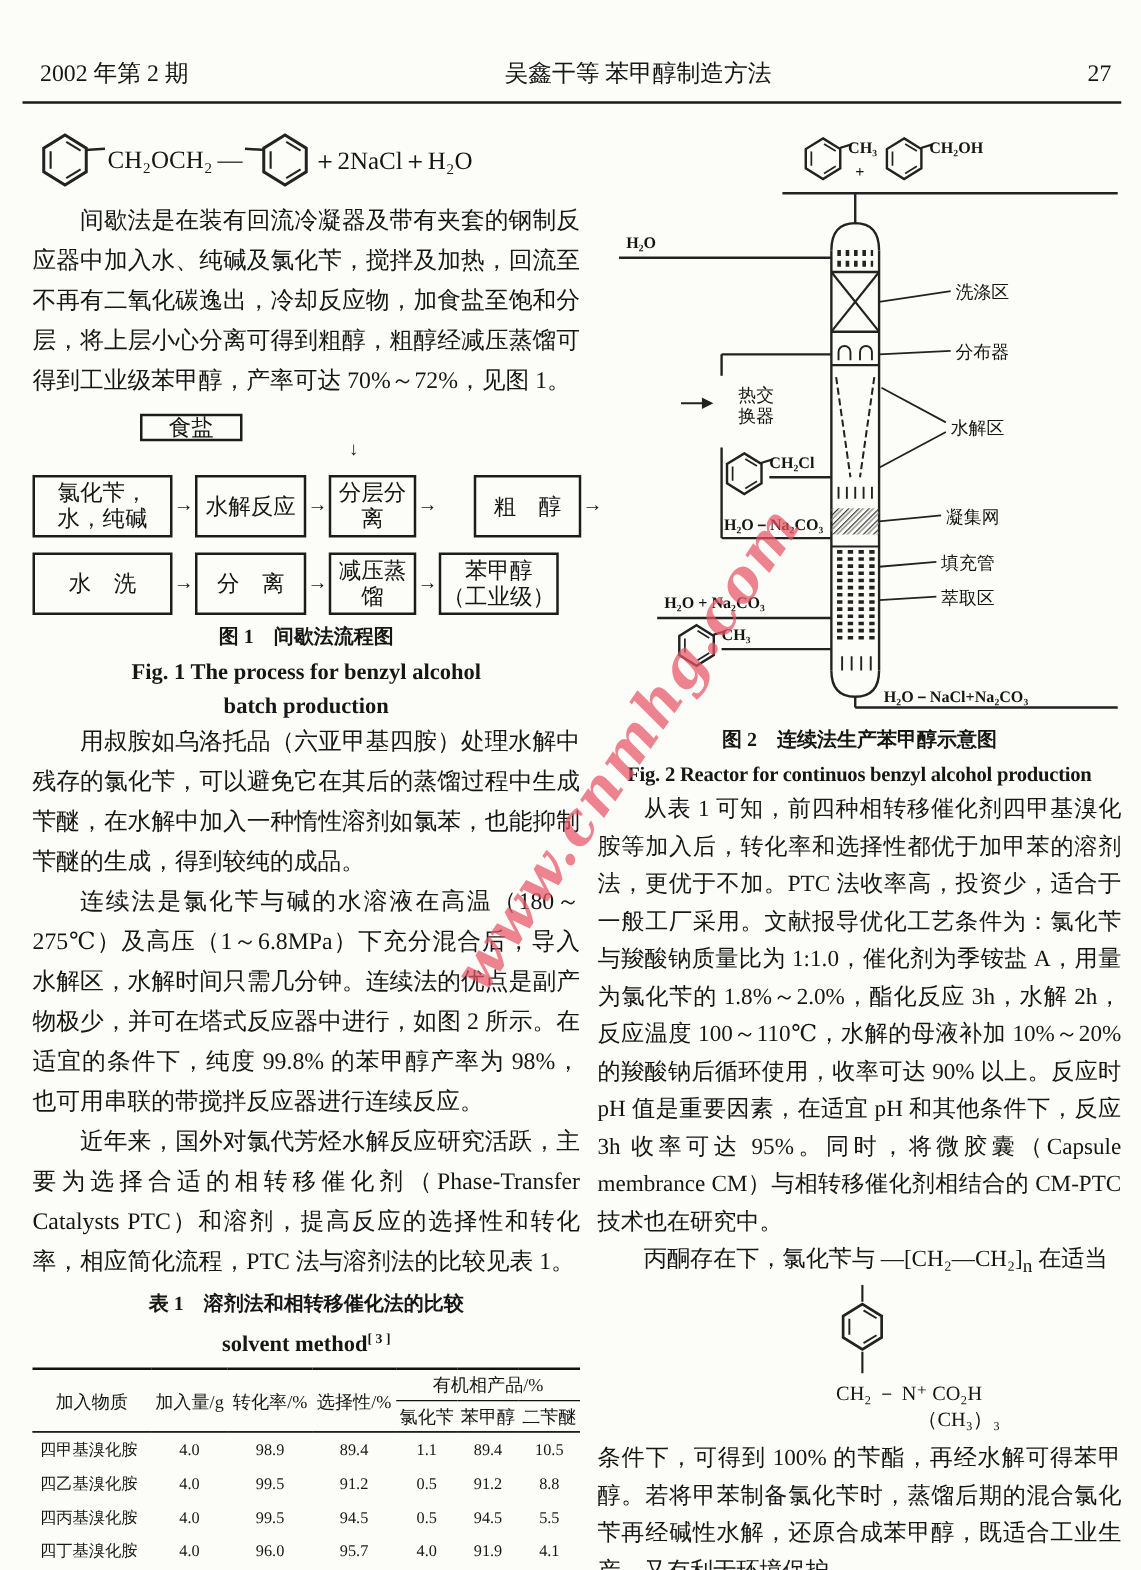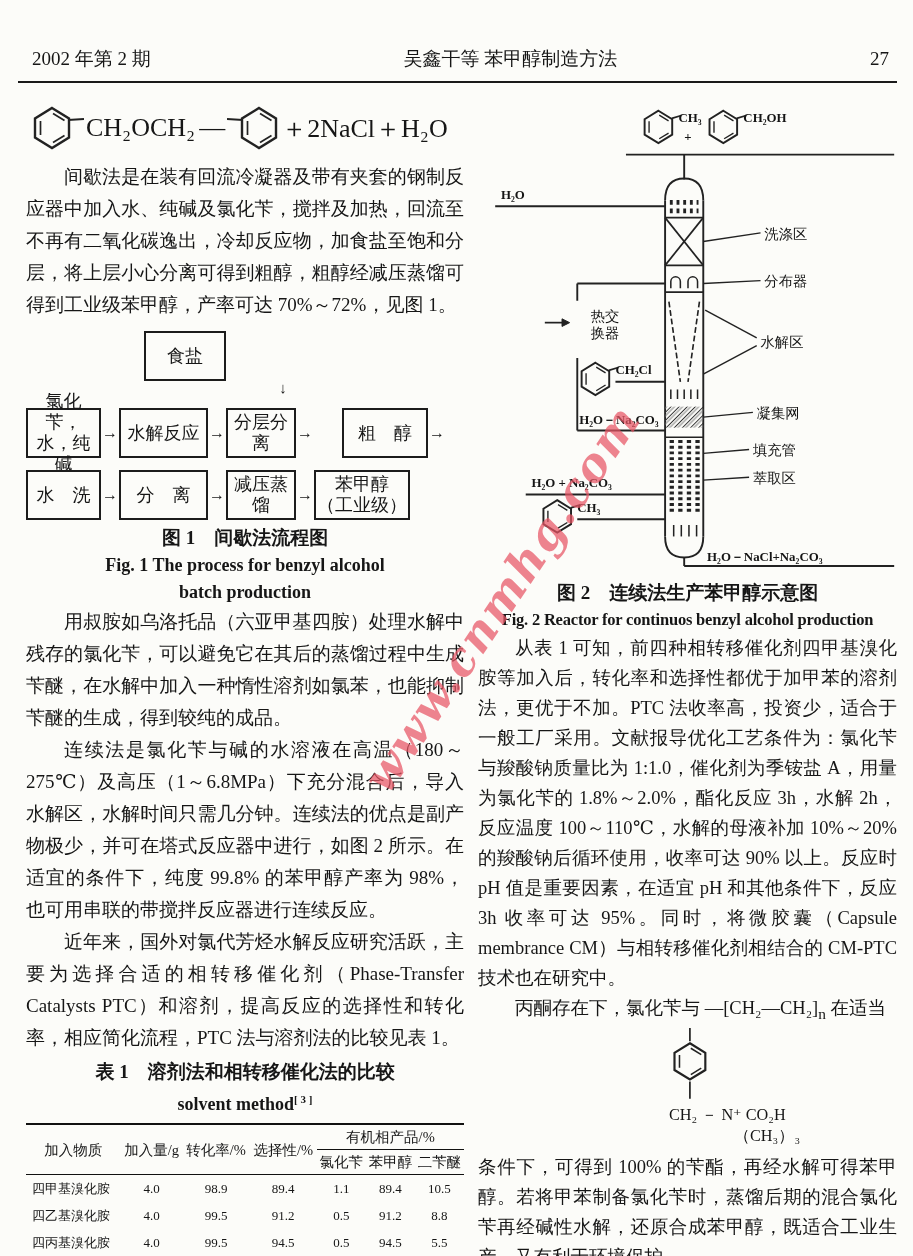--- a/index.html
+++ b/index.html
@@ -15,36 +15,36 @@
   .hdr-rule { border-top:2.5px solid #1a1a1a; margin:0 16px 0 18px; }
   
   .cols { display:flex; gap:14px; padding:12px 16px 0 26px; }
   .col-l { width:438px; flex:none; }
   .col-r { flex:1; min-width:0; }
   .body { font-size:19px; line-height:32px; text-align:justify; }
   .col-r .body { font-size:18.5px; line-height:30px; }
   .ind { text-indent:2em; }
   
   .eq { display:flex; align-items:center; height:62px; margin:2px 0 2px 6px;
-        font-size:26px; white-space:nowrap; }
+        font-size:20px; white-space:nowrap; }
   .eq .t { margin:0 2px; }
   .eq svg { flex:none; }
   
   .fc { margin:10px 0 4px; }
   .fc-box { border:2px solid #1c1c1c; display:flex; align-items:center; justify-content:center;
             text-align:center; font-size:18px; line-height:21px; white-space:pre-line;
             height:50px; flex:none; background:transparent; }
-  .fc-salt { width:82px; height:50px; margin-left:118px; }
+  .fc-salt { width:82px; height:22px; margin-left:86px; }
   .fc-down { width:82px; margin-left:216px; text-align:center; font-size:15px; line-height:15px; }
   .fc-row { display:flex; align-items:center; margin-top:12px; }
   .fc-a { width:18px; text-align:center; font-size:16px; flex:none; }
-  .w1{width:75px;} .w2{width:89px;text-align:right;} .w3{width:70px;} .w4{width:86px;margin-left:28px;} .w5{width:96px;}
+  .w1{width:112px;} .w2{width:89px;text-align:right;} .w3{width:70px;} .w4{width:86px;margin-left:28px;} .w5{width:96px;}
   
   .cap { text-align:center; font-weight:bold; }
-  .cap-cn { font-size:19px; line-height:28px; margin-top:4px; }
+  .cap-cn { font-size:16px; line-height:28px; margin-top:4px; }
   .cap-en { font-size:18px; line-height:27px; }
   .cap-en2 { font-size:16.5px; line-height:26px; letter-spacing:-0.2px; }
   .cap sup { font-size:11px; font-weight:bold; }
   
   table.cmp { width:100%; border-collapse:collapse; border-top:2px solid #111; margin-top:5px; }
   .cmp th { font-weight:normal; font-size:14.5px; padding:3px 0 2px; text-align:center; }
   .cmp thead { border-bottom:1.5px solid #111; }
   .cmp th.grp { border-bottom:1px solid #111; }
   .cmp td { font-size:13px; text-align:center; padding:5px 0 4px; }
   .cmp td:first-child { text-align:left; padding-left:6px; }

